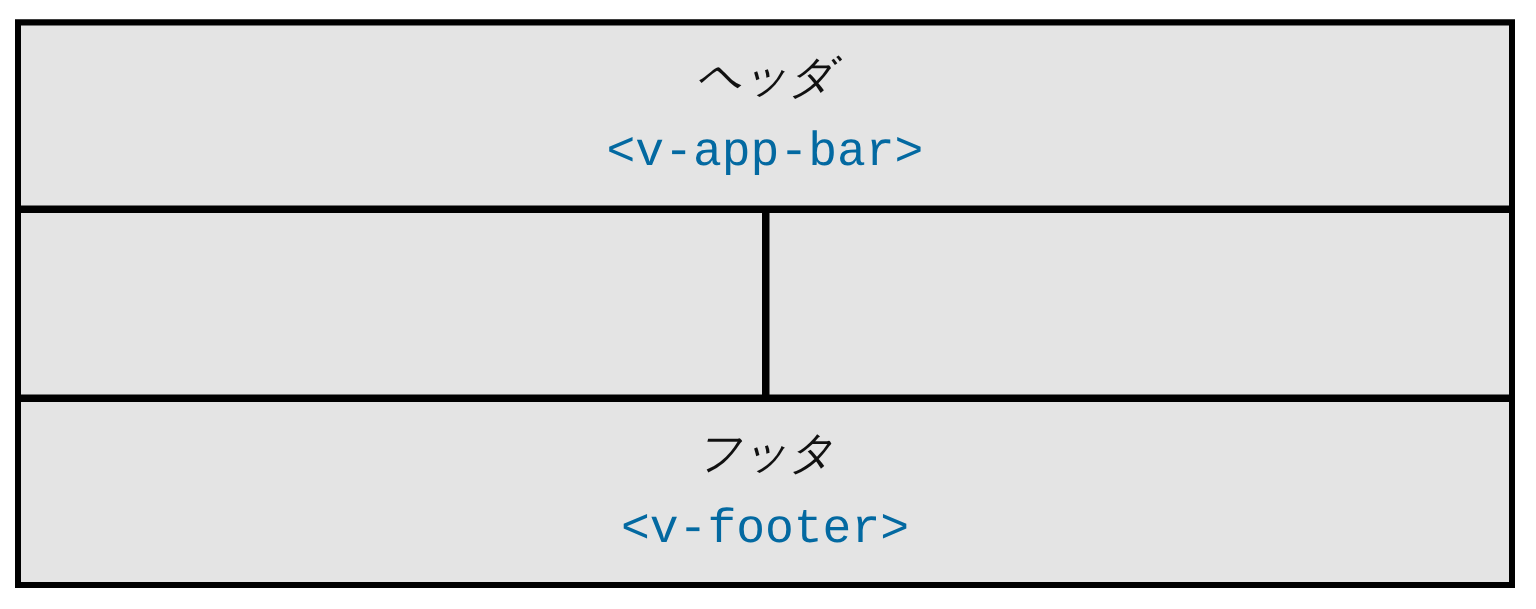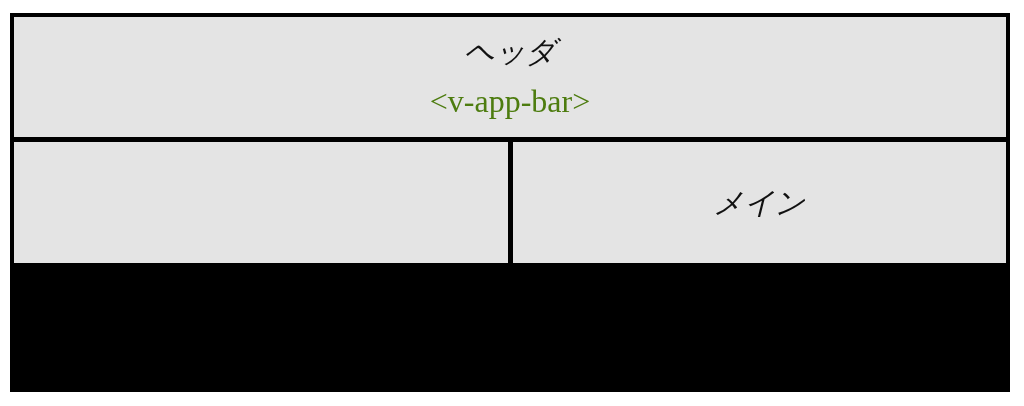--- a/index.html
+++ b/index.html
@@ -38,39 +38,42 @@
   }
   .label-ja {
     font-family: "DejaVu Serif", "Liberation Serif", serif;
     font-style: italic;
     font-size: 30px;
     line-height: 1.1;
     color: #111111;
     white-space: nowrap;
   }
   .label-tag {
-    font-family: Liberation Serif, serif;
+    font-family: Liberation Mono, monospace;
     font-style: normal;
     font-size: 32px;
     line-height: 1.1;
-    color: #4d7c0f;
+    color: #0369a1;
     white-space: nowrap;
   }
 </style>
 </head>
 <body>
 
 <div class="figure">
 
   <div class="cell span2">
     <div class="label-ja">ヘッダ</div>
     <div class="label-tag">&lt;v-app-bar&gt;</div>
   </div>
 
   <div class="cell">
   </div>
 
   <div class="cell">
-    <div class="label-ja">メイン</div>
   </div>
 
+  <div class="cell span2">
+    <div class="label-ja">フッタ</div>
+    <div class="label-tag">&lt;v-footer&gt;</div>
+  </div>
 
 </div>
 
 </body></html>

